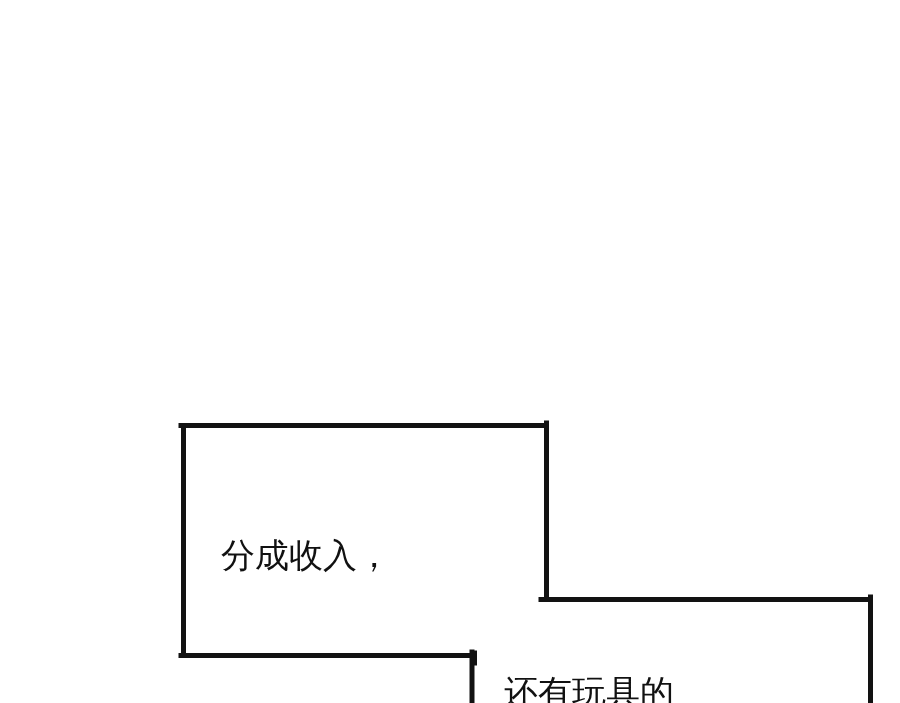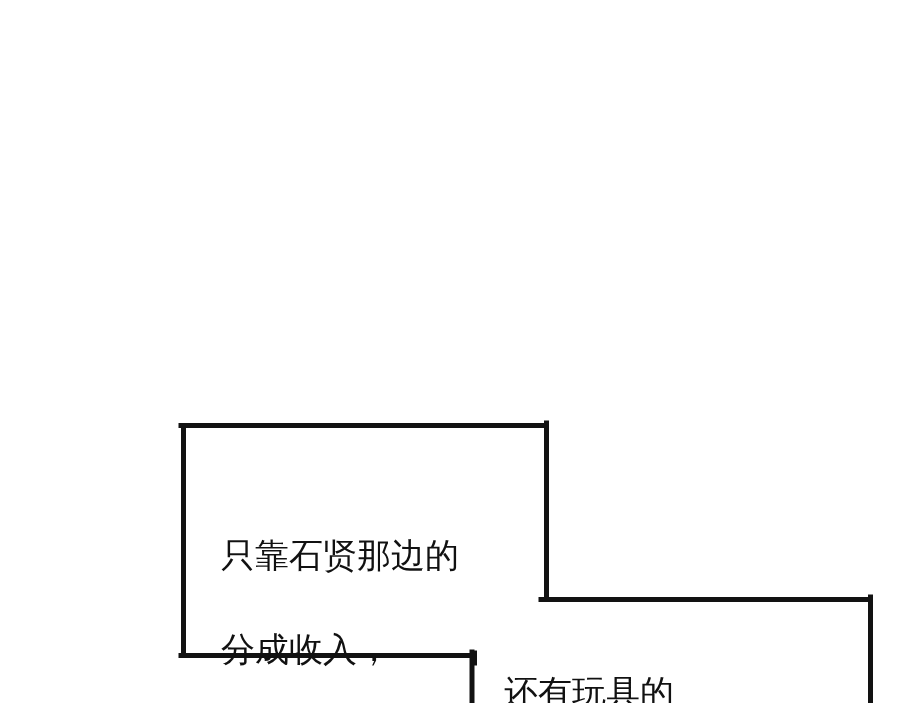--- a/index.html
+++ b/index.html
@@ -107,21 +107,20 @@
         <path d="M 365.5 0 L 365.5 180.5" fill="none" stroke="#121212" stroke-width="5" stroke-linecap="square"></path>
 
         <path d="M 363 178 L 368 178" fill="none" stroke="#121212" stroke-width="5" stroke-linecap="square"></path>
 
         <path d="M 0 232.5 L 293.5 232.5" fill="none" stroke="#121212" stroke-width="5" stroke-linecap="square"></path>
 
         <path d="M 293.5 230 L 293.5 240" fill="none" stroke="#121212" stroke-width="5" stroke-linecap="square"></path>
       </svg>
 
       <div class="bubble-text">
-        <span class="bubble-line">只靠石贤那边的</span>
         <span class="bubble-line">分成收入，</span>
       </div>
     </div>
 
     <svg style="position:absolute;left:469px;top:652px;width:12px;height:51px;overflow:visible;" viewBox="0 0 12 51" preserveAspectRatio="none">
       <path d="M 3 0 L 3 51" fill="none" stroke="#121212" stroke-width="5" stroke-linecap="square"></path>
     </svg>
 
     <div class="bubble" id="bubble-two">
 

